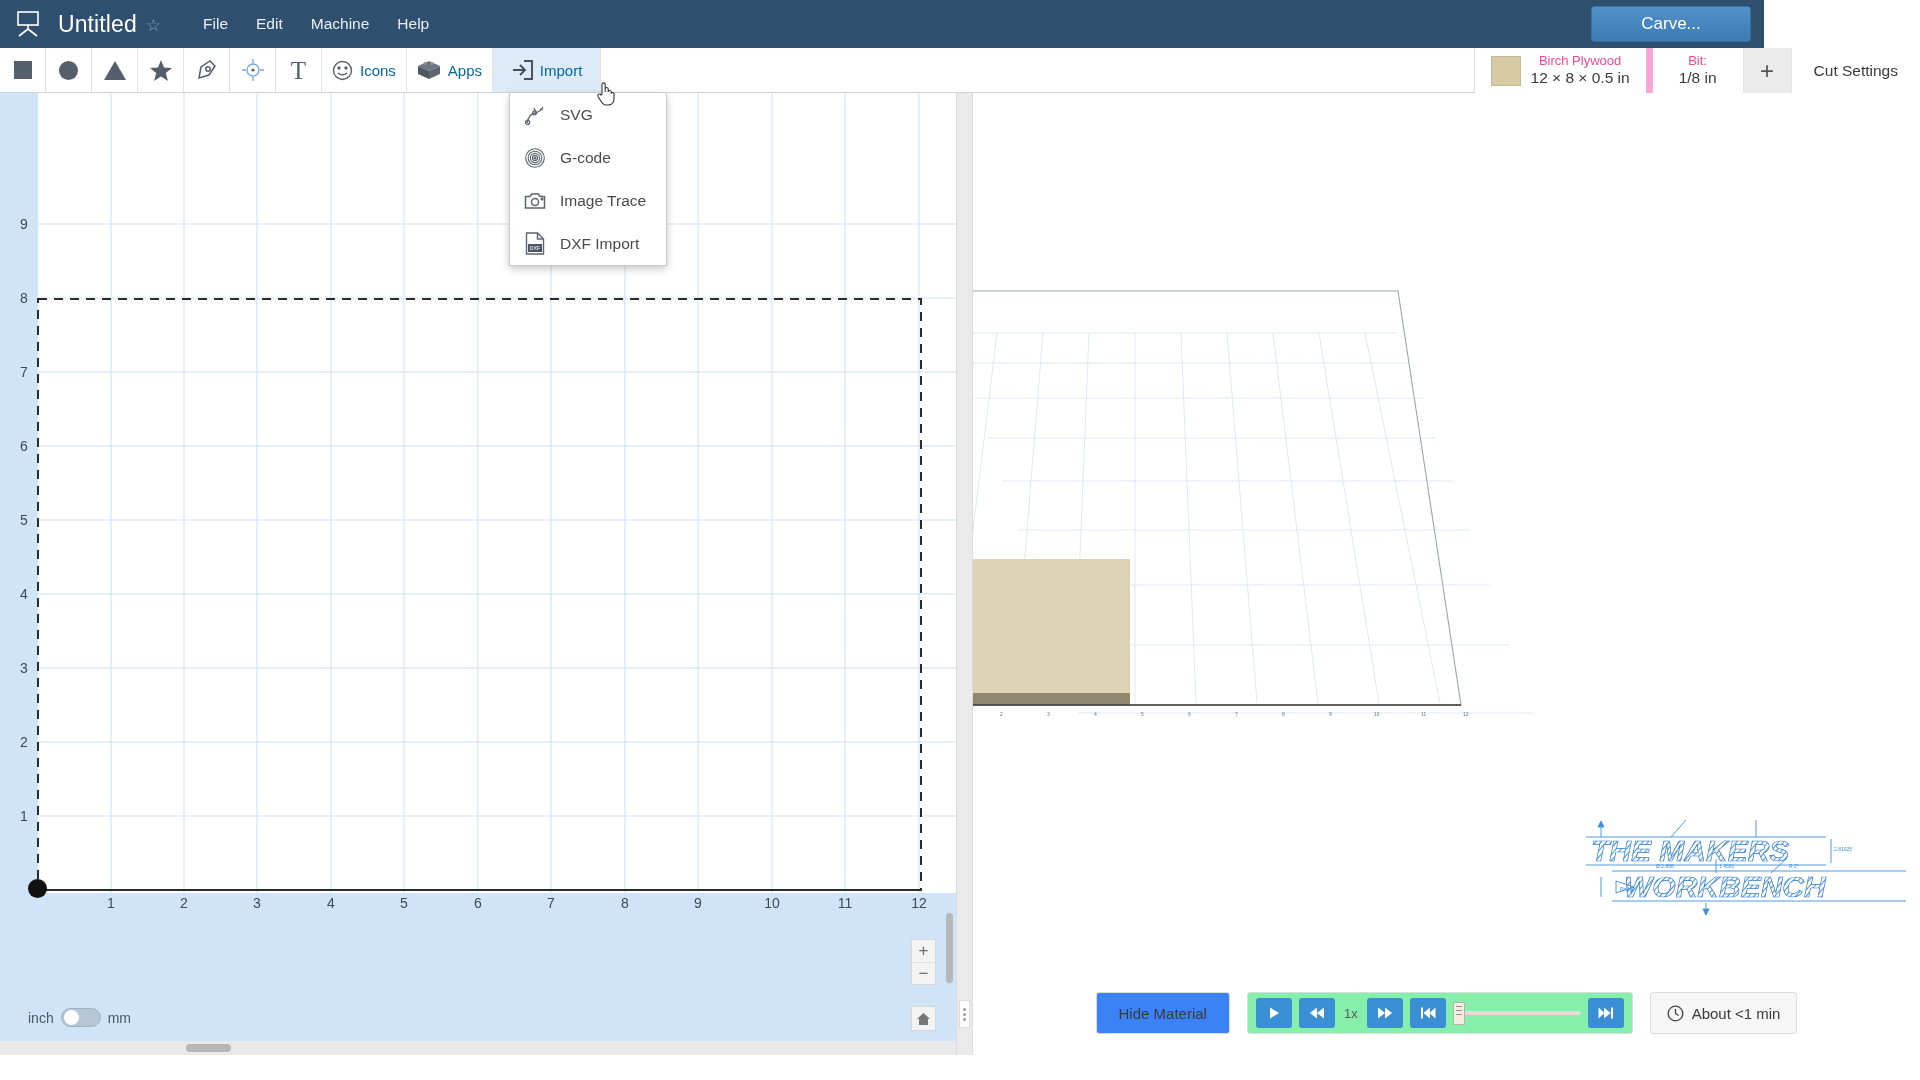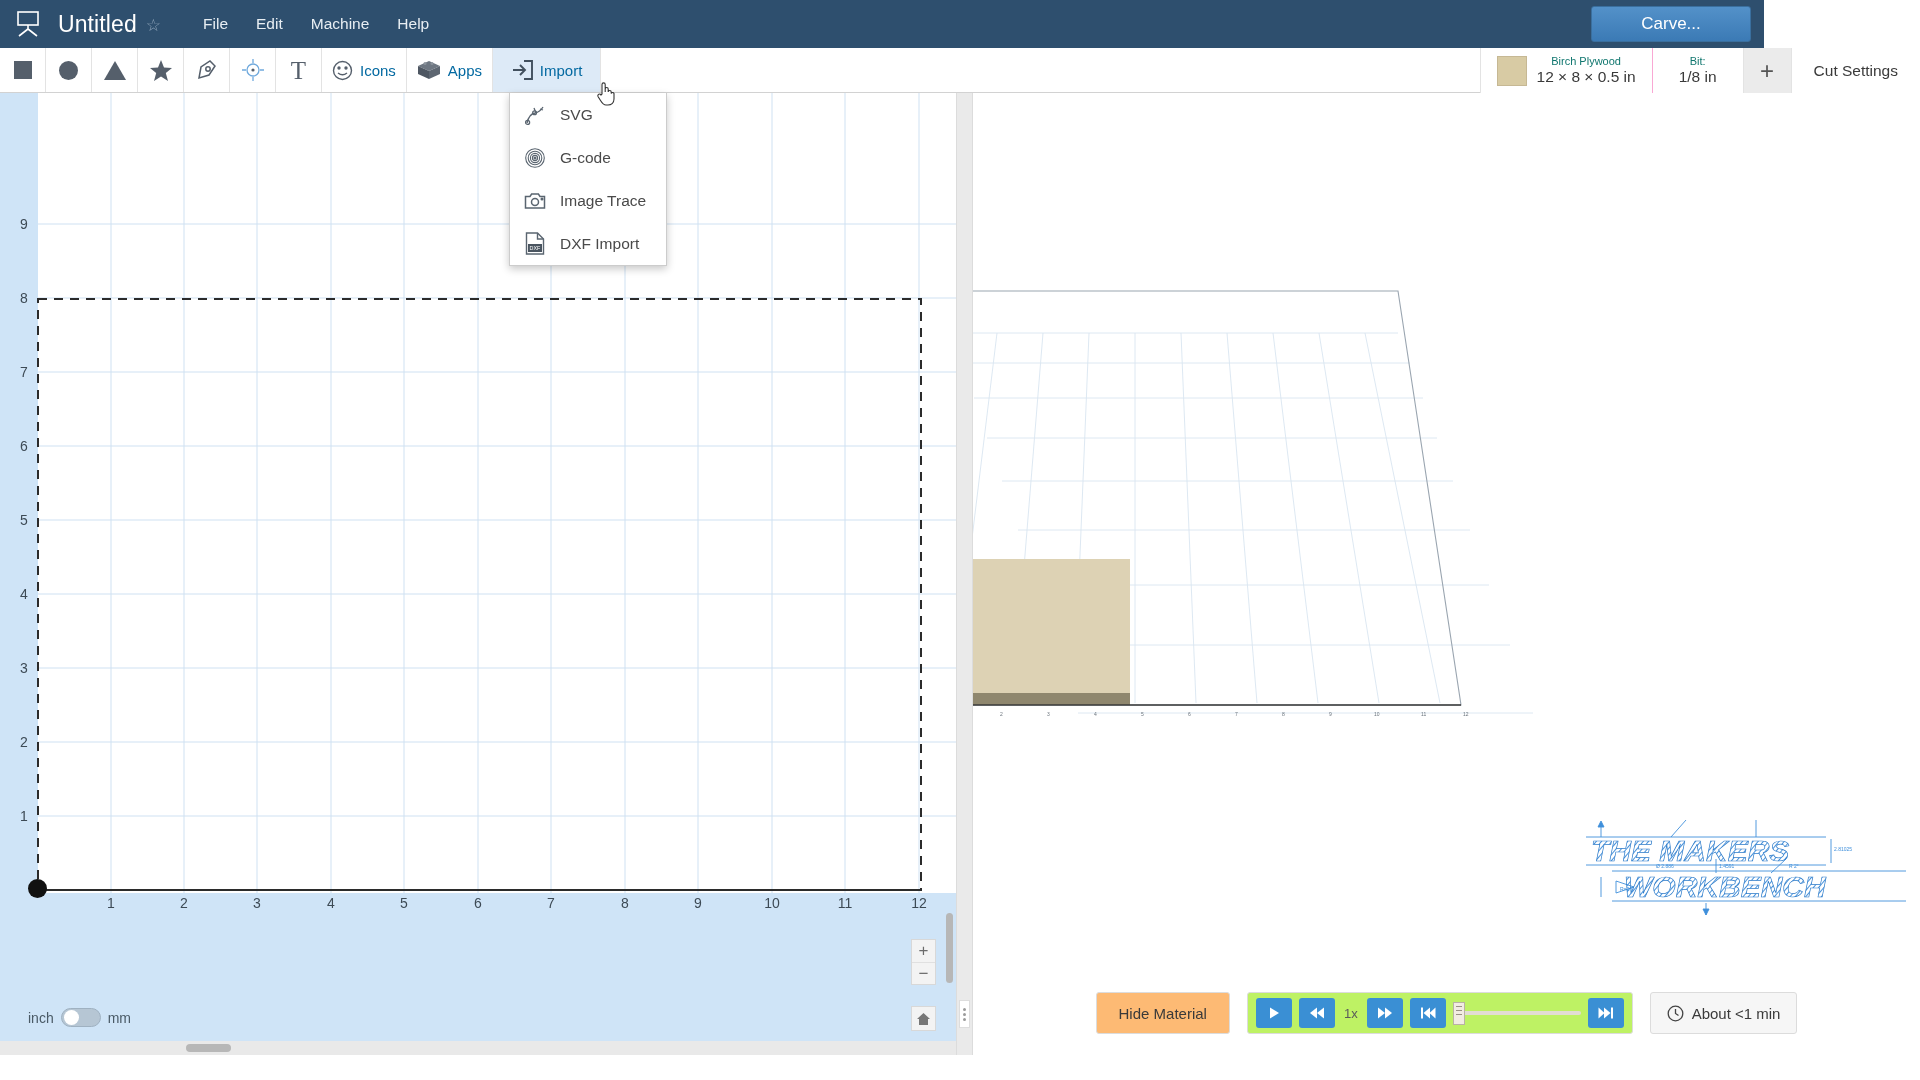--- a/index.html
+++ b/index.html
@@ -57,25 +57,25 @@
 
   .tb-right {
     position: absolute; right: 0; top: 0; height: 45px; display: flex; align-items: stretch;
   }
   .mat-cell {
     display: flex; align-items: center; gap: 10px; padding: 0 16px;
     border-left: 1px solid #e3e3e3; cursor: pointer; background:#fff;
   }
   .mat-swatch { width: 30px; height: 30px; background: #d8cba4; border: 1px solid #c3b punkt; border:1px solid #c6b894;}
   .mat-txt { display: flex; flex-direction: column; align-items: center; line-height: 1.15; }
-  .mat-small { font-size: 11px; color: #0f766e; }
+  .mat-small { font-size: 13px; color: #ec4899; }
   .mat-big { font-size: 15.5px; color: #3a3a3a; }
   .bit-cell {
     display: flex; flex-direction: column; align-items: center; justify-content: center;
-    padding: 0 26px; border-left: 1px solid #f9a8d4; cursor: pointer; line-height: 1.15; background:#fff;
+    padding: 0 26px; border-left: 7px solid #f9a8d4; cursor: pointer; line-height: 1.15; background:#fff;
   }
   .plus-cell {
     display: flex; align-items: center; justify-content: center; width: 48px;
     border-left: 1px solid #e3e3e3; background: #ebebeb; cursor: pointer;
     font-size: 24px; color: #555; font-weight: 300;
   }
   .cut-cell {
     display: flex; align-items: center; justify-content: center; padding: 0 22px;
     border-left: 1px solid #e3e3e3; font-size: 15.5px; color: #3a3a3a; cursor: pointer; background:#fff;
   }
@@ -163,26 +163,26 @@
   .grid3d-svg { position: absolute; left: 0; top: 0; }
   .watermark {
     position: absolute; right: 4px; bottom: 140px; width: 340px; height: 100px;
     opacity: .92;
   }
   .playbar {
     position: absolute; left: 0; bottom: 14px; width: 947px; height: 56px;
     display: flex; align-items: center; justify-content: center; gap: 17px;
   }
   .hide-mat {
-    background: #fdba74; border: 1px solid #dcdcdc; border-radius: 3px;
+    background: #3b82f6; border: 1px solid #dcdcdc; border-radius: 3px;
     height: 42px; padding: 0 22px; display: flex; align-items: center;
     font-size: 15px; color: #3a3a3a; cursor: pointer;
   }
   .trans-panel {
-    background: #bef264; border: 1px solid #dcdcdc; border-radius: 3px;
+    background: #86efac; border: 1px solid #dcdcdc; border-radius: 3px;
     height: 42px; display: flex; align-items: center; padding: 0 8px; gap: 7px;
   }
   .pbtn {
     width: 36px; height: 30px; background: #3a8fd4; border-radius: 3px;
     display: flex; align-items: center; justify-content: center;
     color: #fff; font-size: 13px; cursor: pointer;
   }
   .speed-lbl { font-size: 13px; color: #5a5a5a; padding: 0 2px; }
   .slider-wrap { position: relative; width: 128px; height: 30px; display: flex; align-items: center; }
   .slider-track { width: 128px; height: 4px; background: #e2ddd4; border-radius: 2px; }

